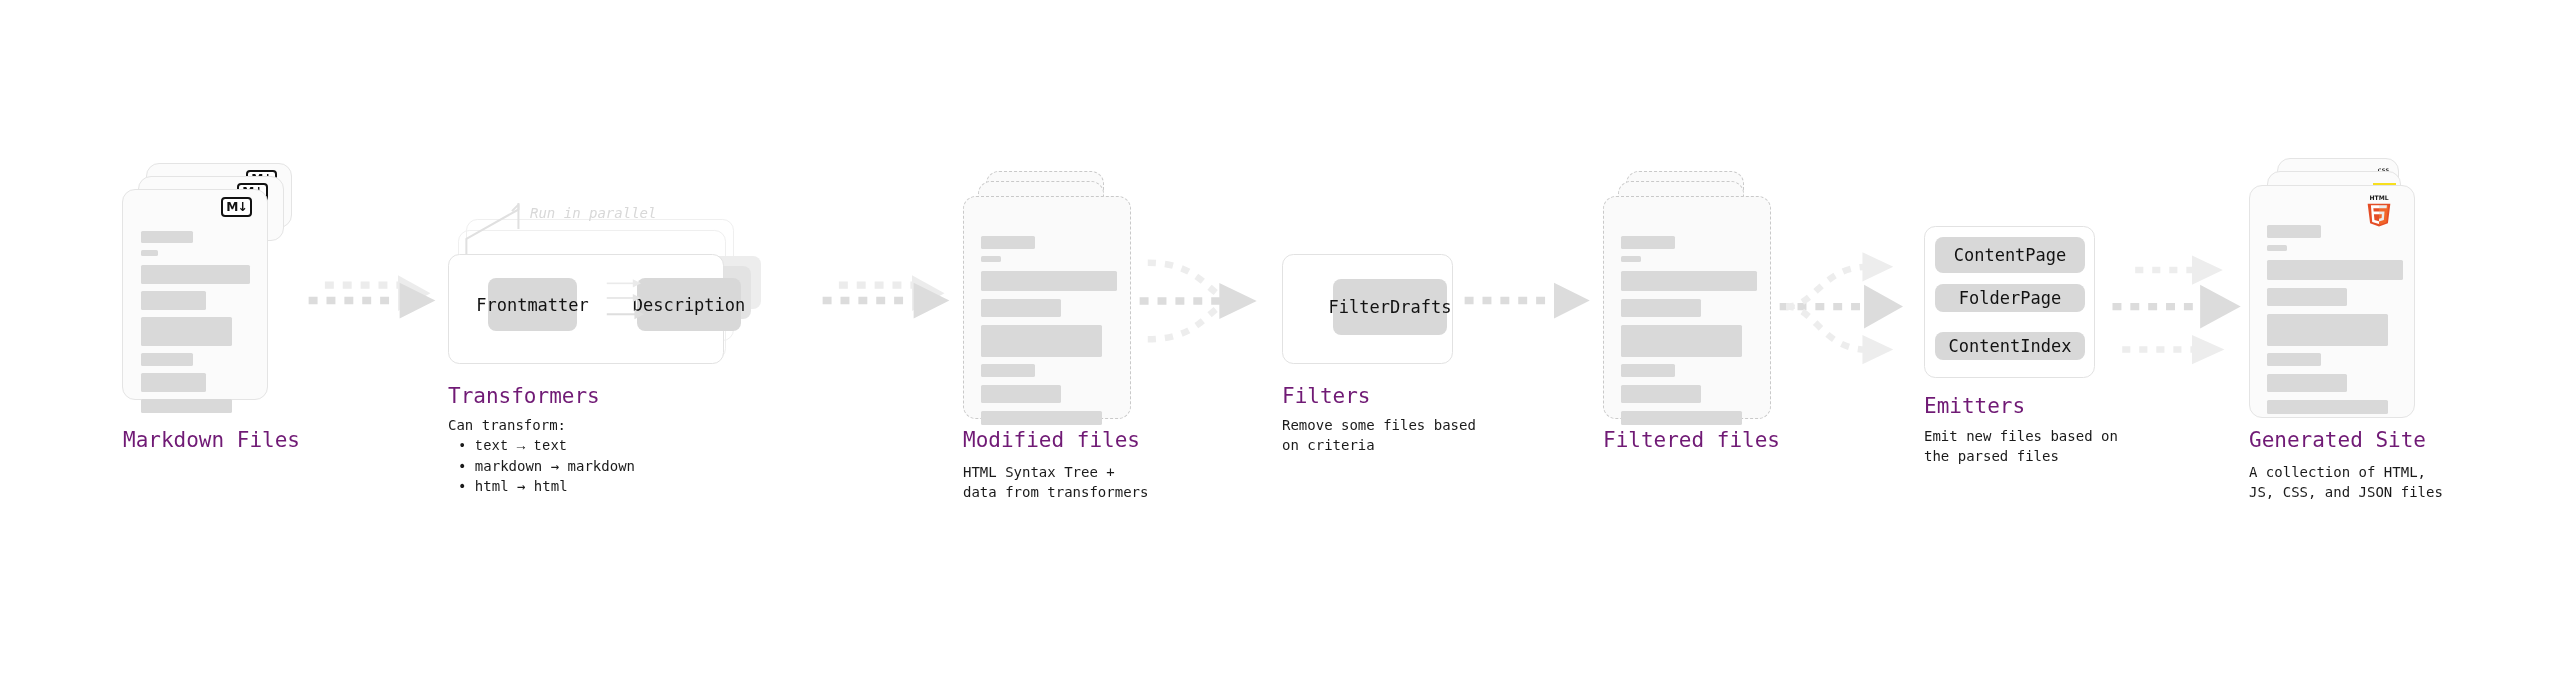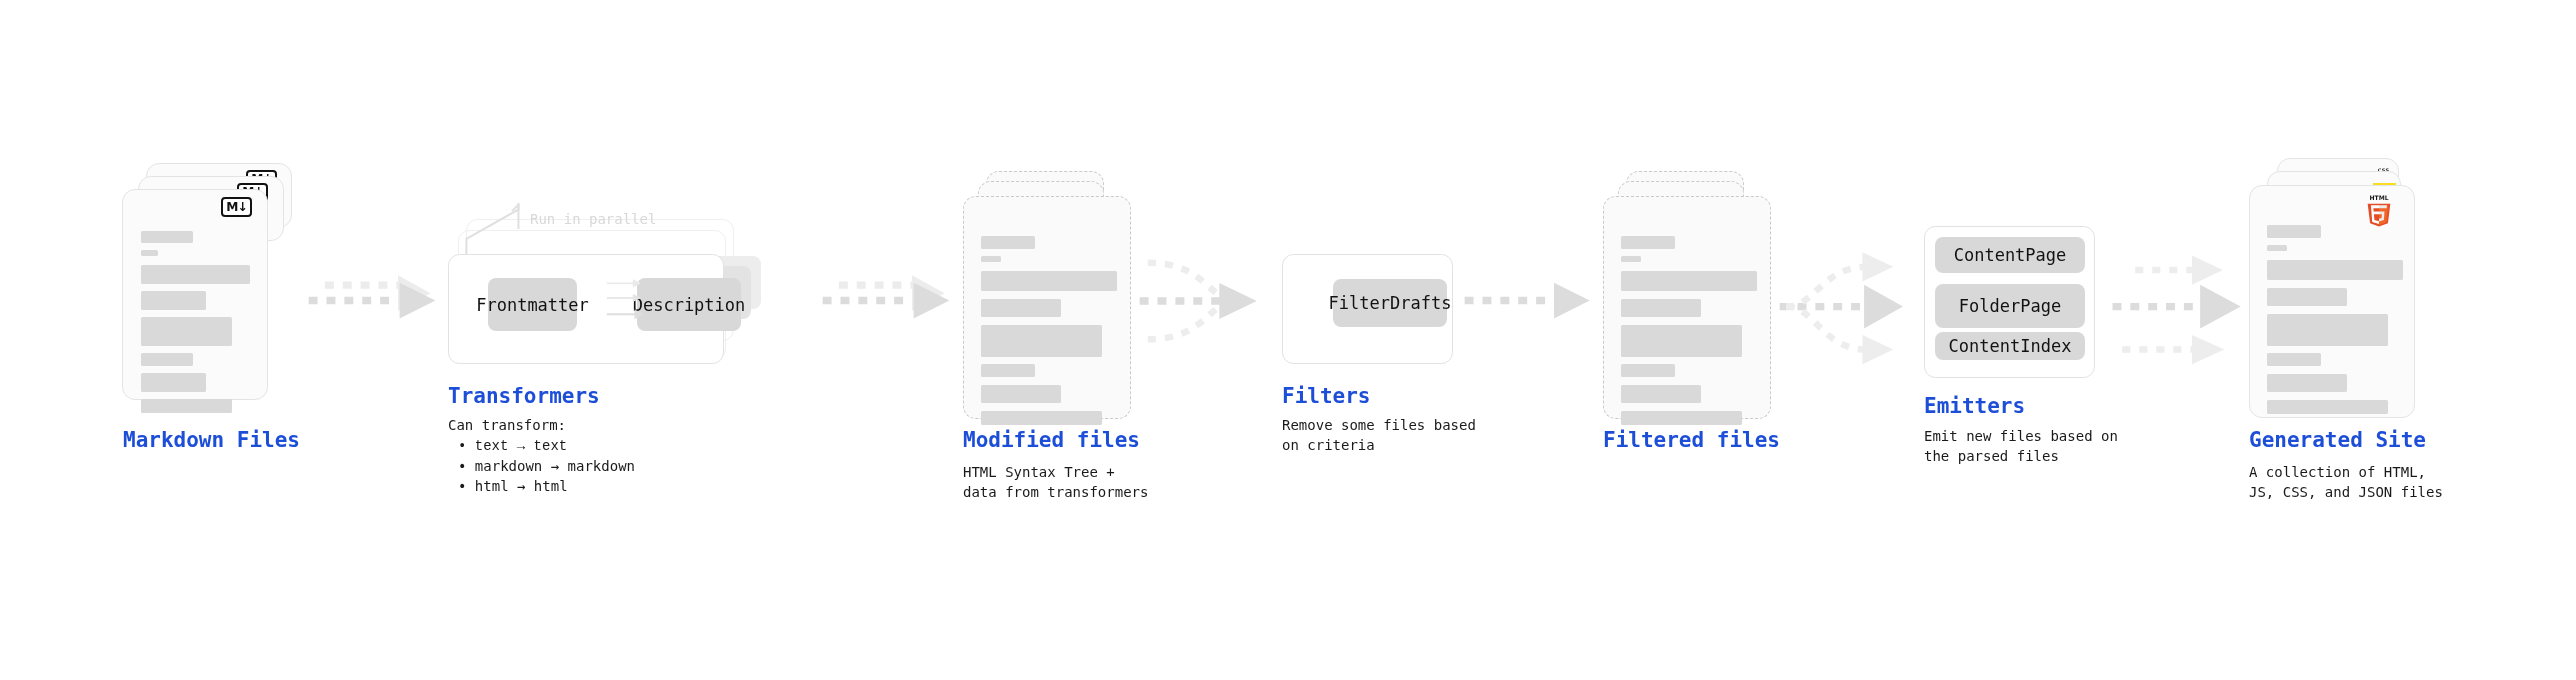--- a/index.html
+++ b/index.html
@@ -83,22 +83,22 @@
     white-space:nowrap;
     box-sizing:border-box;
   }
   .pill.ghost1{background:#e3e3e3;}
   .pill.ghost2{background:#ededed;}
 
   
   .title{
     position:absolute;
     font-size:21px;
-    font-weight:700;
-    color:#1d4ed8;
+    font-weight:400;
+    color:#701a75;
     white-space:nowrap;
     letter-spacing:0px;
   }
   .sub{
     position:absolute;
     font-size:14px;
     line-height:20.3px;
     color:#1a1a1a;
     white-space:pre;
   }
@@ -154,21 +154,21 @@
   <div class="pill ghost2" style="left:657px;top:256px;width:104px;height:53px;"></div>
   <div class="pill ghost1" style="left:498px;top:266px;width:89px;height:53px;"></div>
   <div class="pill ghost1" style="left:647px;top:266px;width:104px;height:53px;"></div>
 
   <div class="conn" style="left:463px;top:203px;">
     <svg width="106" height="61" viewBox="0 0 130 75">
       <path d="M4 72 L4 44 L68 8 L68 0" stroke="#e0e0e0" stroke-width="2.5" fill="none" stroke-linejoin="round"></path>
       <path d="M60 10 L68 2 L68 32" stroke="#e0e0e0" stroke-width="2.5" fill="none" stroke-linejoin="round"></path>
     </svg>
   </div>
-  <div class="runlabel" style="left:530px;top:211px;">Run in parallel</div>
+  <div class="runlabel" style="left:530px;top:205px;font-style:italic;">Run in parallel</div>
 
   <div class="gbox" style="left:448px;top:254px;width:276px;height:110px;"></div>
   <div class="pill" style="left:488px;top:278px;width:89px;height:53px;">Frontmatter</div>
   <div class="pill" style="left:637px;top:278px;width:104px;height:53px;">Description</div>
 
   <div class="conn" style="left:605px;top:276px;">
     <svg width="41" height="57" viewBox="0 0 50 70">
       <g stroke="#eaeaea" stroke-width="2" fill="#eaeaea">
         <path d="M2 9 L36 9" fill="none"></path>
           <path d="M34 4 L44 9 L34 14 Z" stroke="none"></path>
@@ -221,21 +221,21 @@
   <div class="conn" style="left:1138px;top:248px;">
     <svg width="122" height="106" viewBox="0 0 150 130">
       <path d="M2 65 L108 65" stroke="#dcdcdc" stroke-width="9" stroke-dasharray="11 11" fill="none"></path>
       <path d="M12 18 C70 18 82 48 106 62" stroke="#ededed" stroke-width="8" stroke-dasharray="10 11" fill="none"></path>
       <path d="M12 112 C70 112 82 82 106 68" stroke="#ededed" stroke-width="8" stroke-dasharray="10 11" fill="none"></path>
       <path d="M100 43 L146 65 L100 87 Z" fill="#dcdcdc"></path>
     </svg>
   </div>
 
   <div class="gbox" style="left:1282px;top:254px;width:171px;height:110px;"></div>
-  <div class="pill" style="left:1333px;top:279px;width:114px;height:48px;">FilterDrafts</div>
+  <div class="pill" style="left:1333px;top:279px;width:114px;height:56px;">FilterDrafts</div>
   <div class="title" style="left:1282px;top:384px;">Filters</div>
   <div class="sub" style="left:1282px;top:415px;">Remove some files based
 on criteria</div>
 
   <div class="conn" style="left:1463px;top:280px;">
     <svg width="130" height="41" viewBox="0 0 160 50">
       <path d="M2 25 L118 25" stroke="#dcdcdc" stroke-width="9" stroke-dasharray="11 11" fill="none"></path>
       <path d="M112 3 L156 25 L112 47 Z" fill="#dcdcdc"></path>
     </svg>
   </div>
@@ -263,21 +263,21 @@
       <path d="M10 87 C46 87 54 38 110 38" stroke="#ededed" stroke-width="8" stroke-dasharray="10 11" fill="none"></path>
       <path d="M10 87 C46 87 54 140 110 140" stroke="#ededed" stroke-width="8" stroke-dasharray="10 11" fill="none"></path>
       <path d="M104 20 L142 38 L104 56 Z" fill="#ededed"></path>
       <path d="M106 60 L154 87 L106 114 Z" fill="#dcdcdc"></path>
       <path d="M104 122 L142 140 L104 158 Z" fill="#ededed"></path>
     </svg>
   </div>
 
   <div class="gbox" style="left:1924px;top:226px;width:171px;height:152px;"></div>
   <div class="pill" style="left:1935px;top:237px;width:150px;height:36px;">ContentPage</div>
-  <div class="pill" style="left:1935px;top:284px;width:150px;height:44px;">FolderPage</div>
+  <div class="pill" style="left:1935px;top:284px;width:150px;height:28px;">FolderPage</div>
   <div class="pill" style="left:1935px;top:332px;width:150px;height:28px;">ContentIndex</div>
   <div class="title" style="left:1924px;top:394px;">Emitters</div>
   <div class="sub" style="left:1924px;top:426px;">Emit new files based on
 the parsed files</div>
 
   <div class="conn" style="left:2106px;top:236px;">
     <svg width="142" height="142" viewBox="0 0 175 175">
       <path d="M36 42 L112 42" stroke="#ededed" stroke-width="8" stroke-dasharray="10 11" fill="none"></path>
       <path d="M8 87 L126 87" stroke="#dcdcdc" stroke-width="9" stroke-dasharray="11 11" fill="none"></path>
       <path d="M20 140 L112 140" stroke="#ededed" stroke-width="8" stroke-dasharray="10 11" fill="none"></path>

